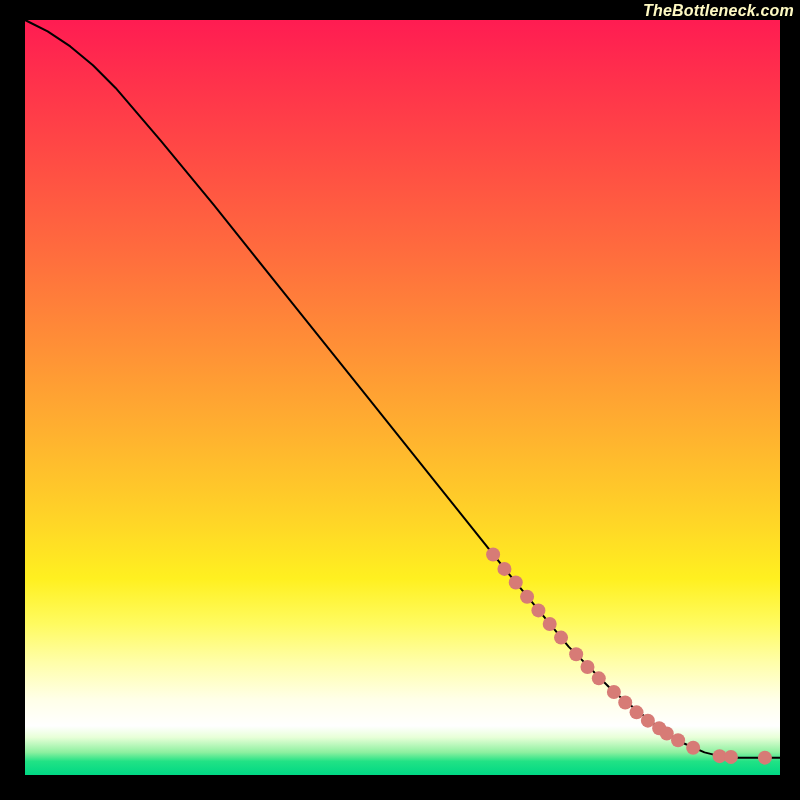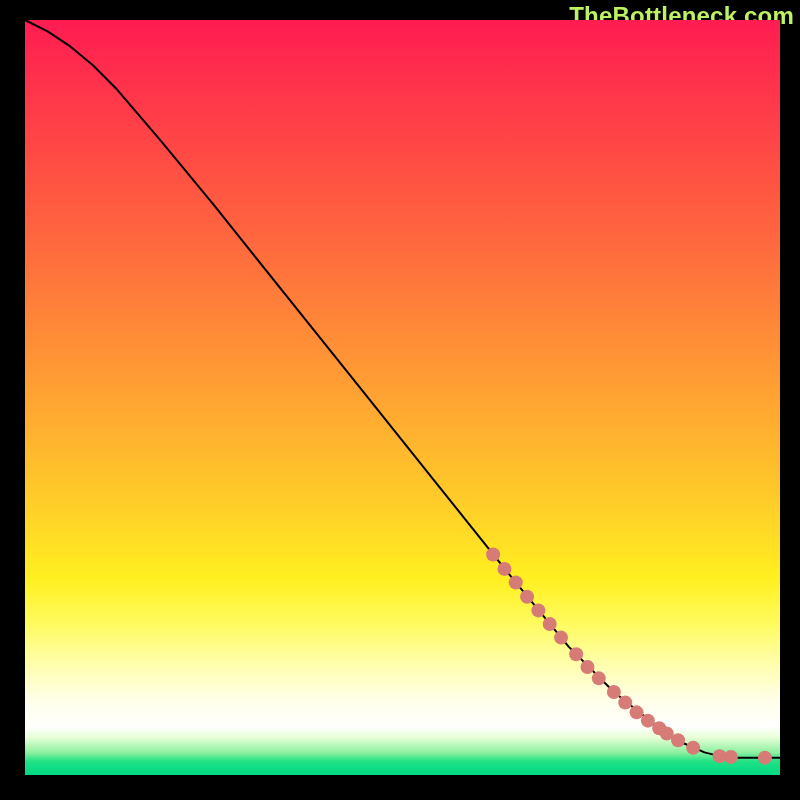--- a/index.html
+++ b/index.html
@@ -55,25 +55,26 @@
     left: 0;
     top: 0;
     width: 100%;
     height: 100%;
     overflow: visible;
   }
   .watermark {
     position: absolute;
     top: 2px;
     right: 6px;
-    font-size: 24px;
+    font-size: 16px;
     font-weight: 600;
-    color: #bef264;
+    color: #fef9c3;
     letter-spacing: 0.2px;
     user-select: none;
+    font-style: italic;
   }
 </style>
 </head>
 <body>
 
 <div class="stage">
   <div class="watermark">TheBottleneck.com</div>
   <div class="plot-area">
     <div class="gradient"></div>
     <svg class="overlay" viewBox="0 0 755 755" preserveAspectRatio="none">

